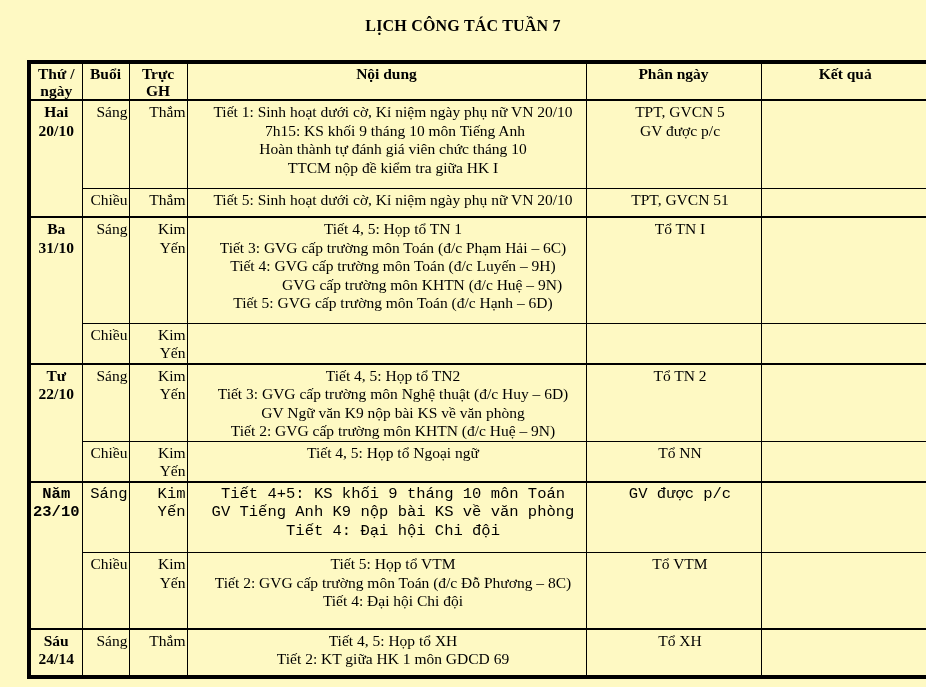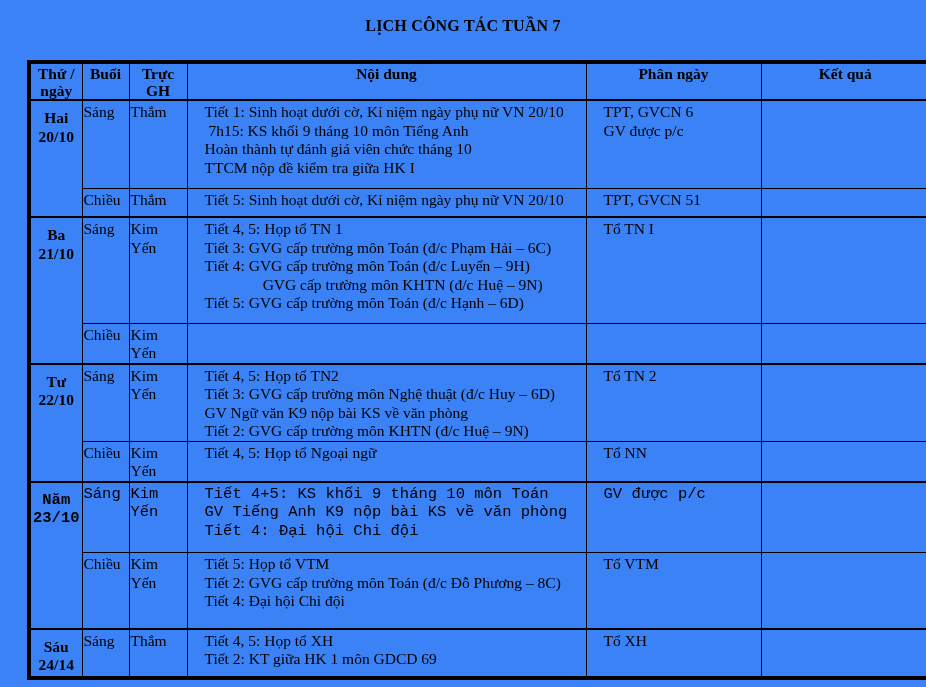--- a/index.html
+++ b/index.html
@@ -9,21 +9,21 @@
     width: 926px;
     height: 687px;
     font-family: "Liberation Serif", "DejaVu Serif", serif;
     color: #000000;
     overflow: hidden;
   }
   .page {
     position: relative;
     width: 926px;
     height: 687px;
-    background: #3b82f6;
+    background: #fef9c3;
   }
   .doc-title {
     position: absolute;
     top: 17px;
     left: 0;
     width: 100%;
     text-align: center;
     font-weight: bold;
     font-size: 16px;
     letter-spacing: 0.2px;
@@ -51,29 +51,29 @@
     white-space: pre-line;
     line-height: 17px;
     padding: 1px 1px 0 1px;
     border-bottom: 2px solid #000;
   }
   thead tr { height: 35px; }
   tr.day-start > td { border-top: 2px solid #000; }
   td.day-cell {
     font-weight: bold;
     text-align: center;
-    padding-top: 8px;
+    padding-top: 2px;
     line-height: 18.5px;
   }
   td.session-cell, td.duty-cell {
-    text-align: left;
+    text-align: right;
     padding: 2px 1px 0 1px;
   }
   td.content-cell, td.assign-cell {
-    text-align: left;
+    text-align: center;
     padding: 2px 4px 0 17px;
     white-space: pre-wrap;
   }
   td.result-cell { padding: 2px 3px; }
 </style>
 </head>
 <body>
 
 <div class="page">
   <div class="doc-title">LỊCH CÔNG TÁC TUẦN 7</div>
@@ -104,35 +104,35 @@
           <td rowspan="2" class="day-cell">
             <div>Hai</div>
             <div>20/10</div>
           </td>
           <td class="session-cell">Sáng</td>
           <td class="duty-cell">Thắm</td>
           <td class="content-cell">Tiết 1: Sinh hoạt dưới cờ, Kỉ niệm ngày phụ nữ VN 20/10
  7h15: KS khối 9 tháng 10 môn Tiếng Anh
 Hoàn thành tự đánh giá viên chức tháng 10
 TTCM nộp đề kiểm tra giữa HK I</td>
-          <td class="assign-cell">TPT, GVCN 6
+          <td class="assign-cell">TPT, GVCN 5
 GV được p/c</td>
           <td class="result-cell"></td>
         </tr>
         <tr style="height: 29px;">
           <td class="session-cell">Chiều</td>
           <td class="duty-cell">Thắm</td>
           <td class="content-cell">Tiết 5: Sinh hoạt dưới cờ, Kỉ niệm ngày phụ nữ VN 20/10</td>
           <td class="assign-cell">TPT, GVCN 51</td>
           <td class="result-cell"></td>
         </tr>
         <tr class="day-start" style="height: 106px;">
           <td rowspan="2" class="day-cell">
             <div>Ba</div>
-            <div>21/10</div>
+            <div>31/10</div>
           </td>
           <td class="session-cell">Sáng</td>
           <td class="duty-cell">Kim Yến</td>
           <td class="content-cell">Tiết 4, 5: Họp tổ TN 1
 Tiết 3: GVG cấp trường môn Toán (đ/c Phạm Hải – 6C)
 Tiết 4: GVG cấp trường môn Toán (đ/c Luyến – 9H)
                GVG cấp trường môn KHTN (đ/c Huệ – 9N)
 Tiết 5: GVG cấp trường môn Toán (đ/c Hạnh – 6D)</td>
           <td class="assign-cell">Tổ TN I</td>
           <td class="result-cell"></td>

